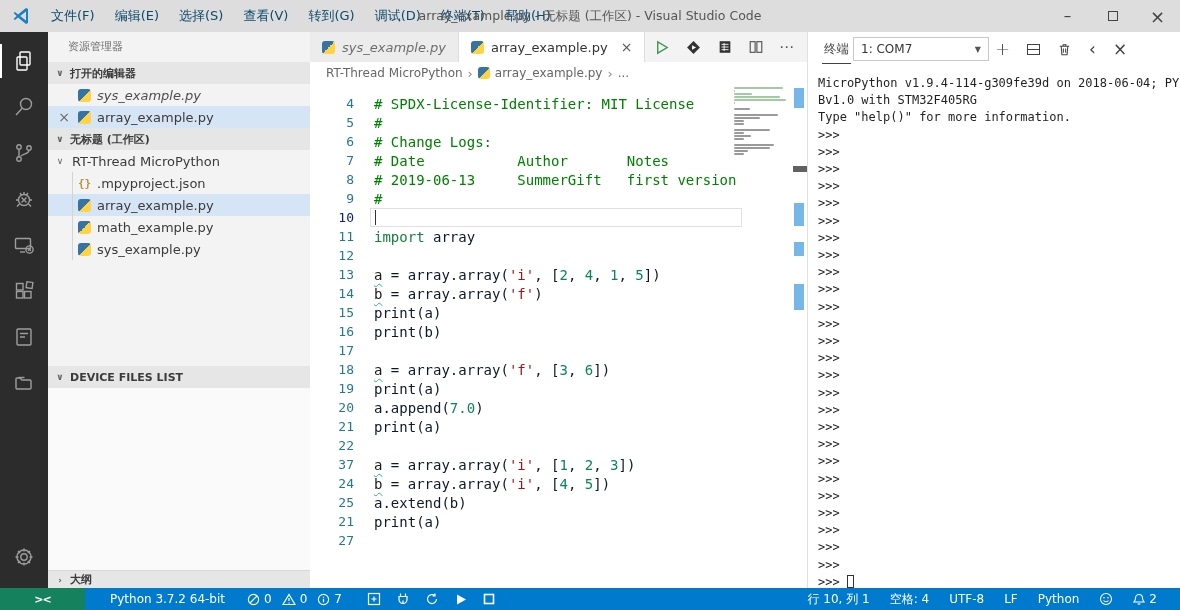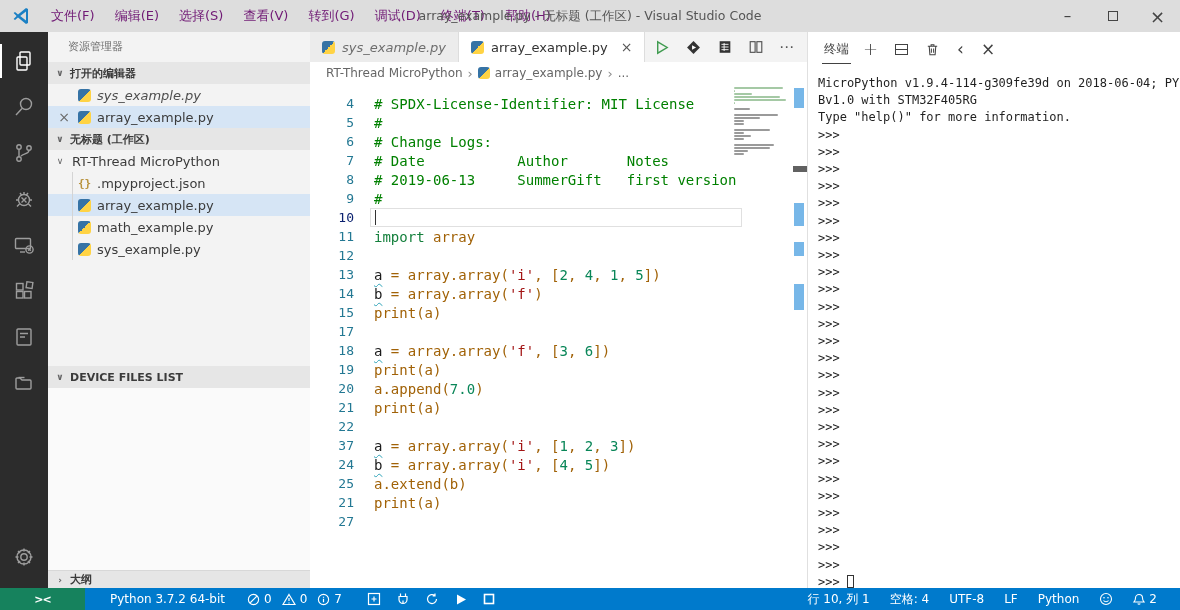--- a/index.html
+++ b/index.html
@@ -3,21 +3,21 @@
 <meta charset="utf-8">
 <style>
   * { box-sizing: border-box; margin: 0; padding: 0; }
   html,body { width:1180px; height:610px; overflow:hidden; font-family:"DejaVu Sans","Liberation Sans",sans-serif; }
   body { background:#fff; font-size:13px; color:#333; }
 
   
   .titlebar { height:32px; background:#dddddd; display:flex; align-items:center; position:relative; }
   .vscode-logo { width:20px; height:20px; margin:0 10px 0 12px; flex:none; }
   .menubar { display:flex; gap:2px; }
-  .menu-item { padding:0 9px; line-height:30px; font-size:13px; color:#701a75; cursor:default; }
+  .menu-item { padding:0 9px; line-height:30px; font-size:13px; color:#0c4a6e; cursor:default; }
   .win-title { position:absolute; left:0; right:0; text-align:center; font-size:12.5px; color:#555; pointer-events:none; }
   .win-controls { margin-left:auto; display:flex; height:100%; position:relative; z-index:2; }
   .win-btn { width:45px; display:flex; align-items:center; justify-content:center; font-size:15px; color:#444; }
   .maximize-box { width:10px; height:10px; border:1px solid #444; display:inline-block; }
 
   
   .main { display:flex; height:556px; }
 
   
   .activitybar { width:48px; background:#2c2c2c; display:flex; flex-direction:column; align-items:center; padding-top:6px; flex:none; }
@@ -67,35 +67,35 @@
 
   .code-area { position:relative; flex:1; overflow:hidden; padding-top:10px; }
   .code-row { position:relative; height:19px; display:flex; align-items:center; }
   .ln { width:44px; flex:none; text-align:right; font:13px "DejaVu Sans Mono","Liberation Mono",monospace; color:#237893; }
   .code-row.current .ln { color:#0b216f; }
   .code-text { margin-left:20px; white-space:pre; font:14px "DejaVu Sans Mono","Liberation Mono",monospace; color:#000; }
   .tok-c { color:#008000; }
   .tok-k { color:#15803d; }
   .tok-s { color:#a31515; }
   .tok-n { color:#098658; }
-  .tok-d { color:#a16207; }
+  .tok-d { color:#0f172a; }
   .tok-v { color:#1b1b1b; text-decoration:underline wavy #2fa3b8 1px; text-underline-offset:3px; }
   .curline-box { position:absolute; left:60px; width:372px; top:0; bottom:0; border:1px solid #e0e0e0; }
   .cursor-caret { position:absolute; left:65px; top:2px; width:1px; height:15px; background:#333; }
 
   .minimap { position:absolute; top:3px; right:17px; width:56px; display:flex; flex-direction:column; gap:1px; }
   .mm-line { height:2px; border-radius:1px; }
   .overview-ruler { position:absolute; top:0; right:0; width:14px; bottom:0; }
   .ov-mark { position:absolute; left:1px; width:10px; }
   .ov-mark.info { background:#77b7e8; }
   .ov-mark.dark { background:#616161; left:0; width:14px; }
 
   
   .panel { width:373px; flex:none; border-left:1px solid #e0e0e0; display:flex; flex-direction:column; background:#fff; }
-  .panel-header { height:34px; display:flex; align-items:center; padding:0 10px 0 14px; gap:8px; flex:none; }
+  .panel-header { height:34px; display:flex; align-items:center; padding:0 10px 0 14px; gap:2px; flex:none; }
   .panel-tab { font-size:12.5px; color:#424242; border-bottom:1px solid #424242; padding:6px 2px 5px; }
   .term-select { width:136px; height:24px; border:1px solid #c8c8c8; background:#fff; display:flex; align-items:center; justify-content:space-between; padding:0 7px; font-size:12px; color:#333; }
   .term-select .caret { font-size:8px; color:#555; }
   .panel-icons { display:flex; align-items:center; gap:17px; margin-left:4px; color:#424242; }
   .pi { font-size:16px; line-height:1; color:#424242; }
   .split-box { width:13px; height:11px; border:1px solid #424242; position:relative; display:inline-block; }
   .split-box::after { content:""; position:absolute; left:0; right:0; top:4px; height:1px; background:#424242; }
   .terminal-body { flex:1; padding:9px 0 0 10px; overflow:hidden; }
   .t-line { font:12px "DejaVu Sans Mono","Liberation Mono",monospace; color:#1f1f1f; line-height:17.2px; white-space:pre; }
   .t-cursor { display:inline-block; width:7px; height:13px; border:1px solid #333; vertical-align:-2px; }
@@ -362,20 +362,24 @@
             <span class="ln">13</span>
             <span class="code-text"><span class="tok-v">a</span><span class="tok-d"> = array.array(</span><span class="tok-s">'i'</span><span class="tok-d">, [</span><span class="tok-n">2</span><span class="tok-d">, </span><span class="tok-n">4</span><span class="tok-d">, </span><span class="tok-n">1</span><span class="tok-d">, </span><span class="tok-n">5</span><span class="tok-d">])</span></span>
           </div>
           <div class="code-row">
             <span class="ln">14</span>
             <span class="code-text"><span class="tok-v">b</span><span class="tok-d"> = array.array(</span><span class="tok-s">'f'</span><span class="tok-d">)</span></span>
           </div>
           <div class="code-row">
             <span class="ln">15</span>
             <span class="code-text"><span class="tok-d">print(a)</span></span>
+          </div>
+          <div class="code-row">
+            <span class="ln">16</span>
+            <span class="code-text"><span class="tok-d">print(b)</span></span>
           </div>
           <div class="code-row">
             <span class="ln">17</span>
             <span class="code-text"></span>
           </div>
           <div class="code-row">
             <span class="ln">18</span>
             <span class="code-text"><span class="tok-v">a</span><span class="tok-d"> = array.array(</span><span class="tok-s">'f'</span><span class="tok-d">, [</span><span class="tok-n">3</span><span class="tok-d">, </span><span class="tok-n">6</span><span class="tok-d">])</span></span>
           </div>
           <div class="code-row">
@@ -447,20 +451,24 @@
           <div class="ov-mark info" style="top: 119px; height: 23px;"></div>
           <div class="ov-mark info" style="top: 158px; height: 14px;"></div>
           <div class="ov-mark info" style="top: 200px; height: 26px;"></div>
         </div>
     </div>
   </div>
 
   <div class="panel">
     <div class="panel-header">
       <span class="panel-tab">终端</span>
+      <div class="term-select">
+        <span>1: COM7</span>
+        <span class="caret">▼</span>
+      </div>
       <div class="panel-icons">
         <span class="pi" style="font-size:18px;font-weight:300;">+</span>
         <span class="split-box"></span>
         <svg width="15" height="15" viewBox="0 0 16 16">
             <path d="M3 4.5h10 M6.5 4.5V3h3v1.5 M4.5 4.5l.7 9h5.6l.7-9 M6.8 7v4.5 M9.2 7v4.5" fill="none" stroke="#424242" stroke-width="1.1"></path>
           </svg>
         <span class="pi" style="font-size:17px;">‹</span>
         <span class="pi" style="font-size:17px;">×</span>
       </div>
     </div>

